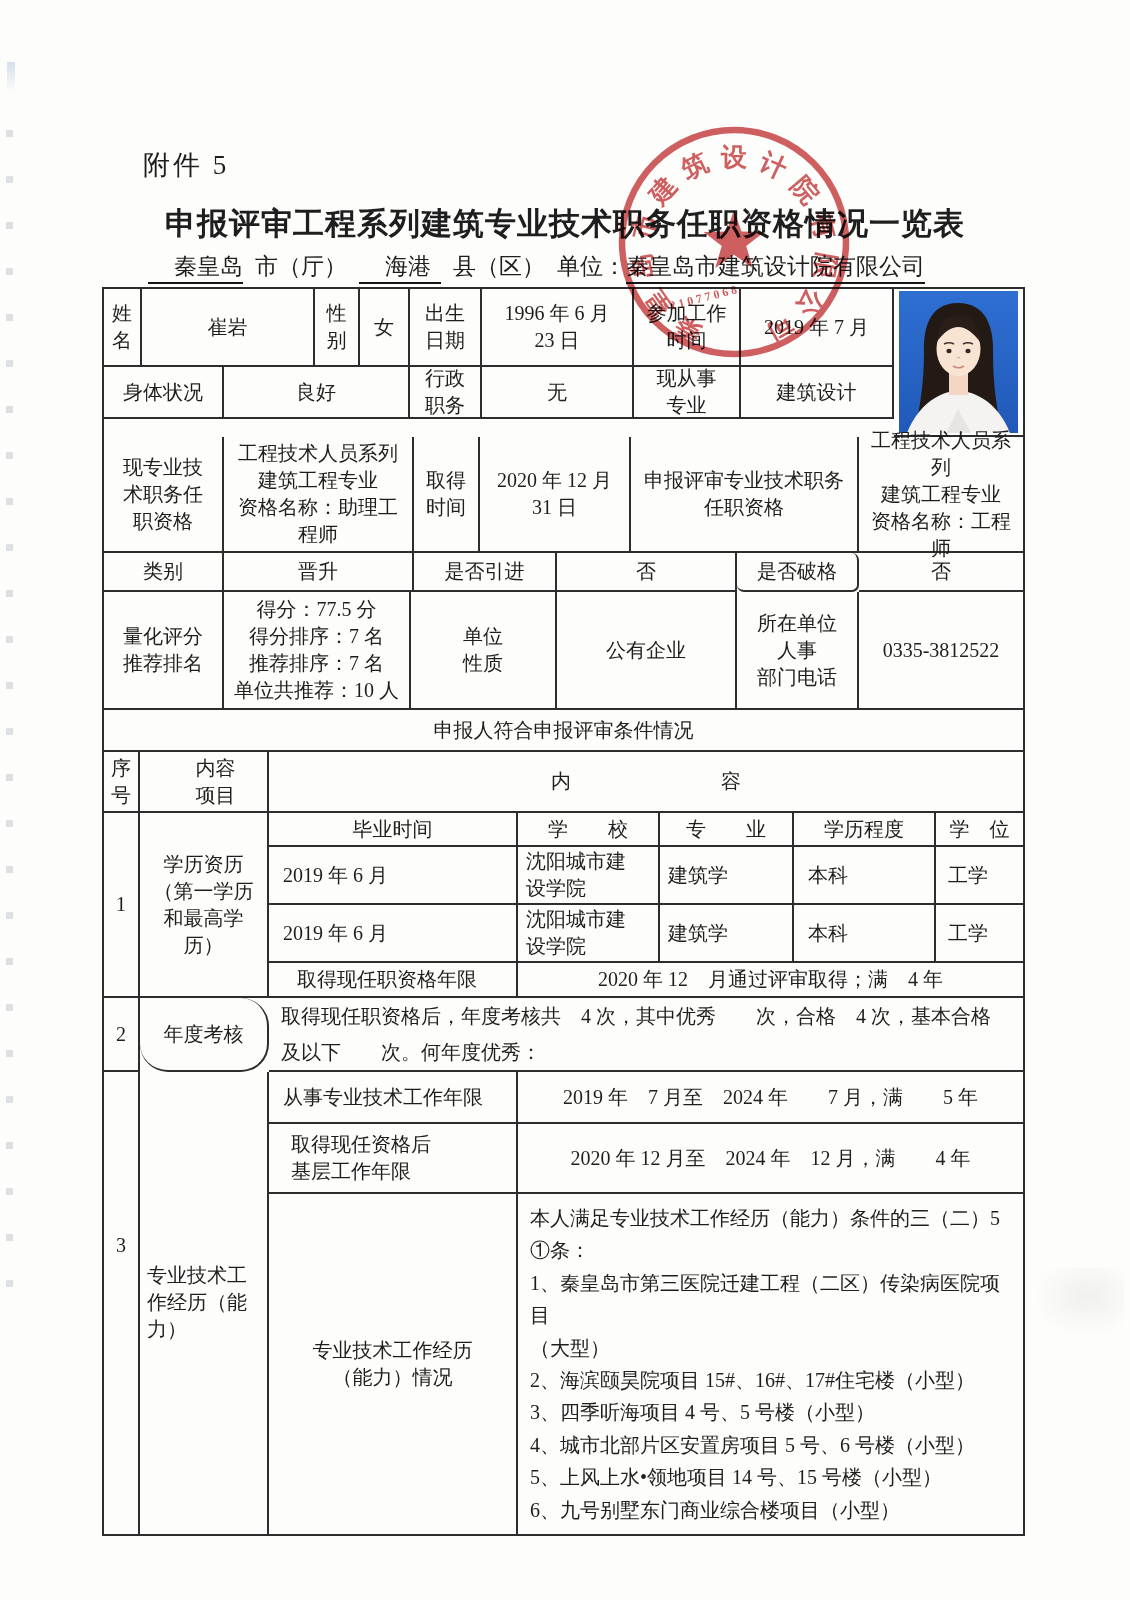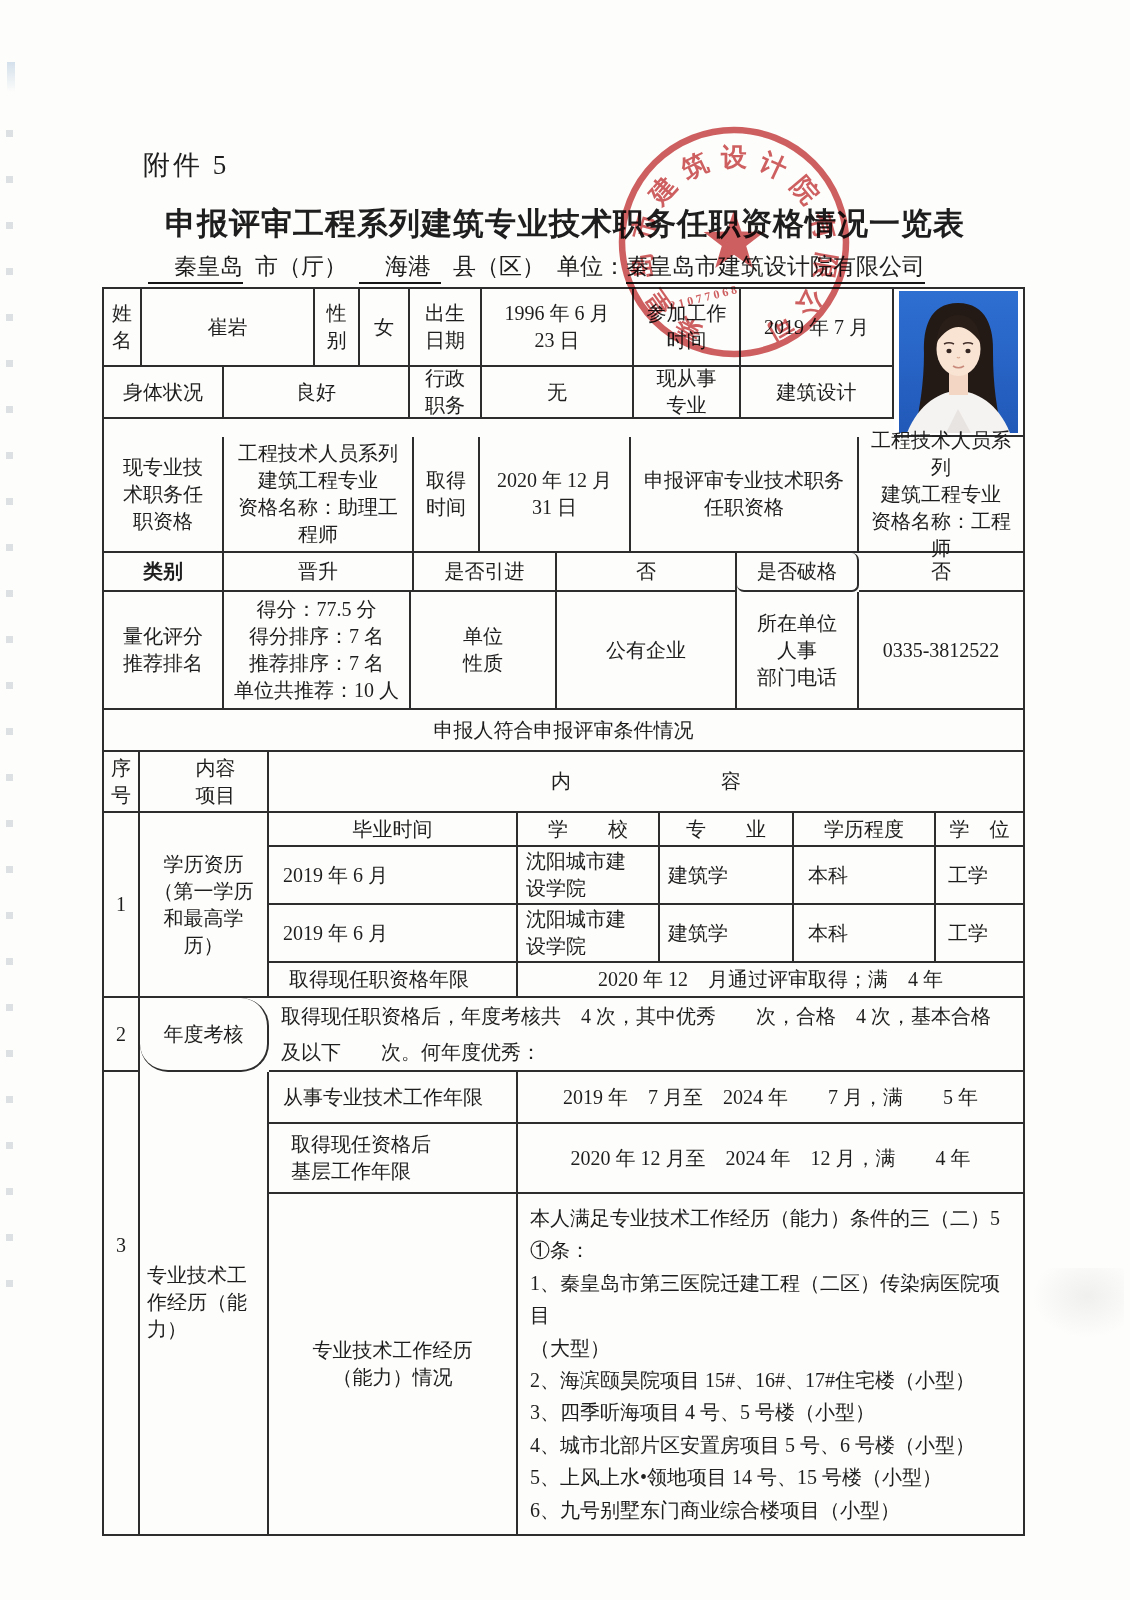--- a/index.html
+++ b/index.html
@@ -156,21 +156,21 @@
 31 日</div>
     <div class="c" style="flex:0 0 228px;">申报评审专业技术职务
 任职资格</div>
     <div class="c nr grow">工程技术人员系
 列
 建筑工程专业
 资格名称：工程师</div>
   </div>
 
   <div class="row" style="height:39px;">
-    <div class="c" style="flex:0 0 120px;font-weight:bold;">类别</div>
+    <div class="c" style="flex:0 0 120px;">类别</div>
     <div class="c" style="flex:0 0 190px;">晋升</div>
     <div class="c" style="flex:0 0 143px;">是否引进</div>
     <div class="c" style="flex:0 0 180px;">否</div>
     <div class="c" style="flex:0 0 122px;border-radius:7px;">是否破格</div>
     <div class="c nr grow">否</div>
   </div>
 
   <div class="row" style="height:118px;">
     <div class="c" style="flex:0 0 120px;">量化评分
 推荐排名</div>
@@ -226,21 +226,21 @@
       </div>
       <div class="row" style="height:58px;">
         <div class="c left" style="flex:0 0 249px;padding-left:14px;">2019 年 6 月</div>
         <div class="c left" style="flex:0 0 142px;padding-left:8px;">沈阳城市建
 设学院</div>
         <div class="c left" style="flex:0 0 134px;padding-left:8px;">建筑学</div>
         <div class="c left" style="flex:0 0 142px;padding-left:14px;">本科</div>
         <div class="c nr left grow" style="padding-left:12px;">工学</div>
       </div>
       <div class="row" style="height:35px;">
-        <div class="c left" style="flex:0 0 249px;padding-left:20px;">取得现任职资格年限</div>
+        <div class="c left" style="flex:0 0 249px;padding-left:28px;">取得现任职资格年限</div>
         <div class="c nr grow">2020 年 12　月通过评审取得；满　4 年</div>
       </div>
     </div>
   </div>
 
   <div class="row" style="height:74px;">
     <div class="c" style="flex:0 0 36px;">2</div>
     <div class="c" style="flex:0 0 129px;border-radius:28px;">年度考核</div>
     <div class="c nr left grow assess" style="padding-left:12px;align-items:center;">取得现任职资格后，年度考核共　4 次，其中优秀　　次，合格　4 次，基本合格
 及以下　　次。何年度优秀：</div>

